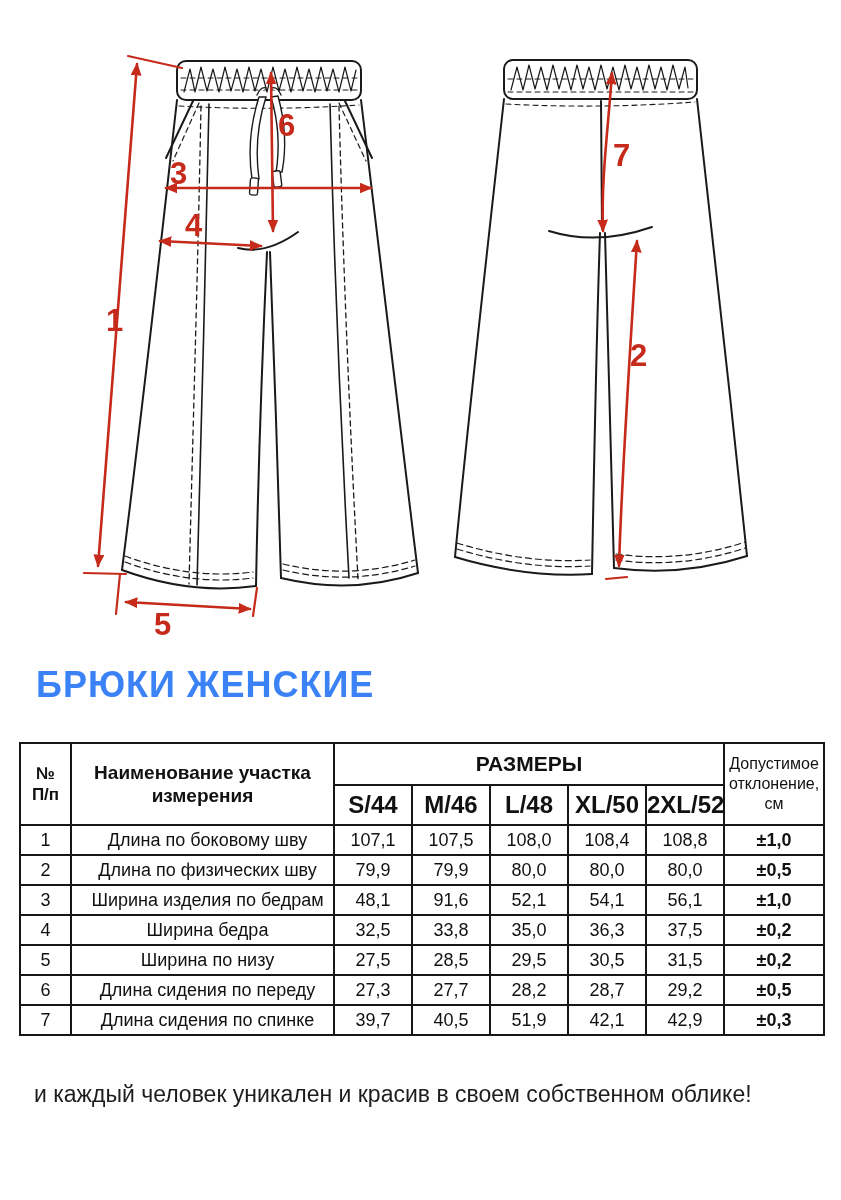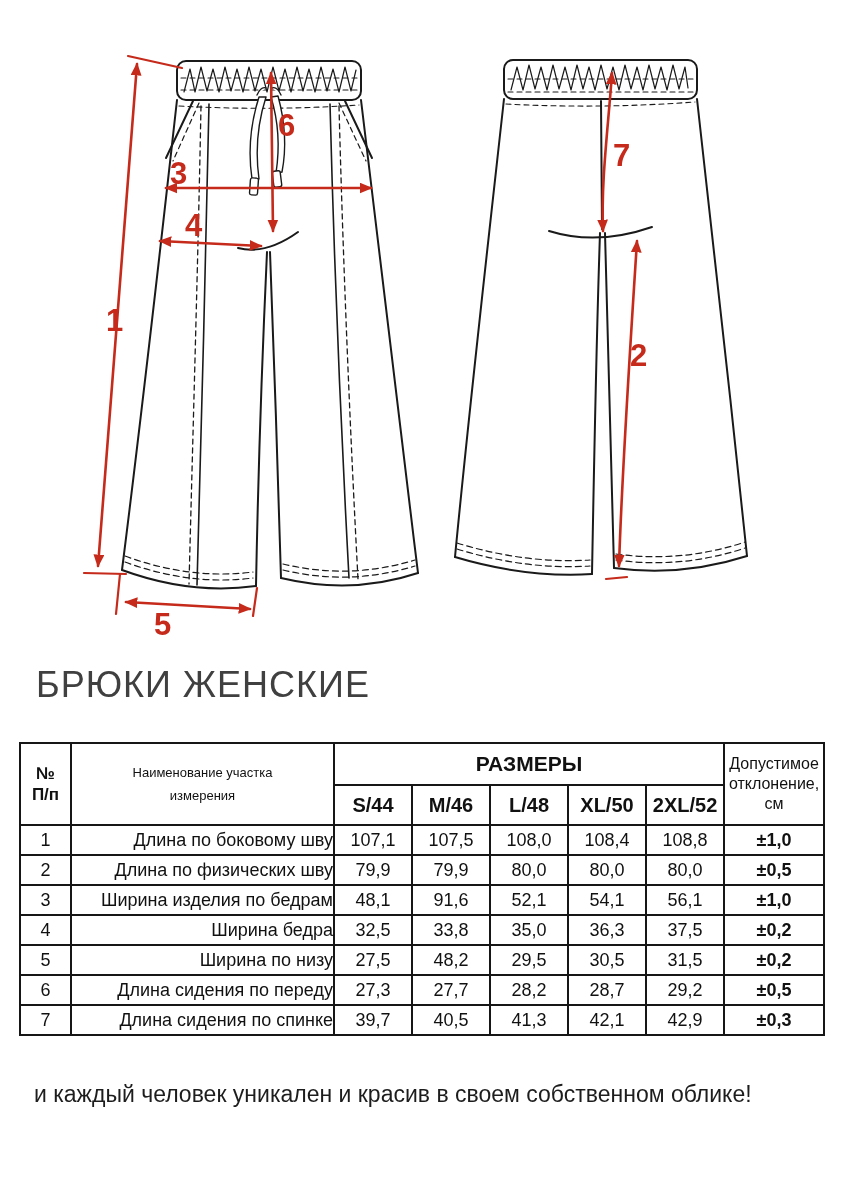--- a/index.html
+++ b/index.html
@@ -11,46 +11,46 @@
     overflow:hidden;
     font-family:"Liberation Sans", sans-serif;
   }
   svg.diagram{position:absolute;top:0;left:0;}
   h1.title{
     position:absolute;
     top:664px;
     left:36px;
     margin:0;
     font-size:36px;
-    font-weight:400;
+    font-weight:700;
     letter-spacing:1px;
-    color:#404040;
+    color:#3b82f6;
     font-family:"Liberation Sans", sans-serif;
   }
   .table-wrap{position:absolute;top:742px;left:19px;}
   table.size-table{
     border-collapse:collapse;
     table-layout:fixed;
     width:804px;
     background:#fff;
   }
   table.size-table th, table.size-table td{
     border:2px solid #161616;
     text-align:center;
     vertical-align:middle;
     color:#111;
     padding:0;
   }
   th.h-num{font-size:17px;line-height:21px;font-weight:bold;white-space:pre-line;}
-  th.h-name{font-size:13px;line-height:23px;font-weight:normal;white-space:pre-line;}
+  th.h-name{font-size:19px;line-height:23px;font-weight:bold;white-space:pre-line;}
   th.h-sizes{font-size:21px;font-weight:bold;height:40px;}
-  th.h-size{font-size:20px;font-weight:bold;height:38px;}
+  th.h-size{font-size:24px;font-weight:bold;height:38px;}
   th.h-tol{font-size:16px;line-height:20px;font-weight:normal;white-space:pre-line;}
   tbody td{font-size:18px;height:28px;font-weight:normal;}
-  tbody td.c-name{text-align:right;padding-left:10px;}
+  tbody td.c-name{text-align:center;padding-left:10px;}
   tbody td.c-tol{font-weight:bold;}
   .footer{
     position:absolute;
     top:1076px;
     left:34px;
     width:790px;
     font-size:23px;
     line-height:36.5px;
     color:#1d1d1d;
   }
@@ -227,42 +227,42 @@
           <td>33,8</td>
           <td>35,0</td>
           <td>36,3</td>
           <td>37,5</td>
           <td class="c-tol">±0,2</td>
         </tr>
         <tr>
           <td class="c-num">5</td>
           <td class="c-name">Ширина по низу</td>
           <td>27,5</td>
-          <td>48,2</td>
+          <td>28,5</td>
           <td>29,5</td>
           <td>30,5</td>
           <td>31,5</td>
           <td class="c-tol">±0,2</td>
         </tr>
         <tr>
           <td class="c-num">6</td>
           <td class="c-name">Длина сидения по переду</td>
           <td>27,3</td>
           <td>27,7</td>
           <td>28,2</td>
           <td>28,7</td>
           <td>29,2</td>
           <td class="c-tol">±0,5</td>
         </tr>
         <tr>
           <td class="c-num">7</td>
           <td class="c-name">Длина сидения по спинке</td>
           <td>39,7</td>
           <td>40,5</td>
-          <td>41,3</td>
+          <td>51,9</td>
           <td>42,1</td>
           <td>42,9</td>
           <td class="c-tol">±0,3</td>
         </tr>
       </tbody>
     </table>
   </div>
 
   <div class="footer">
     <div>и каждый человек уникален и красив в своем собственном облике!</div>

